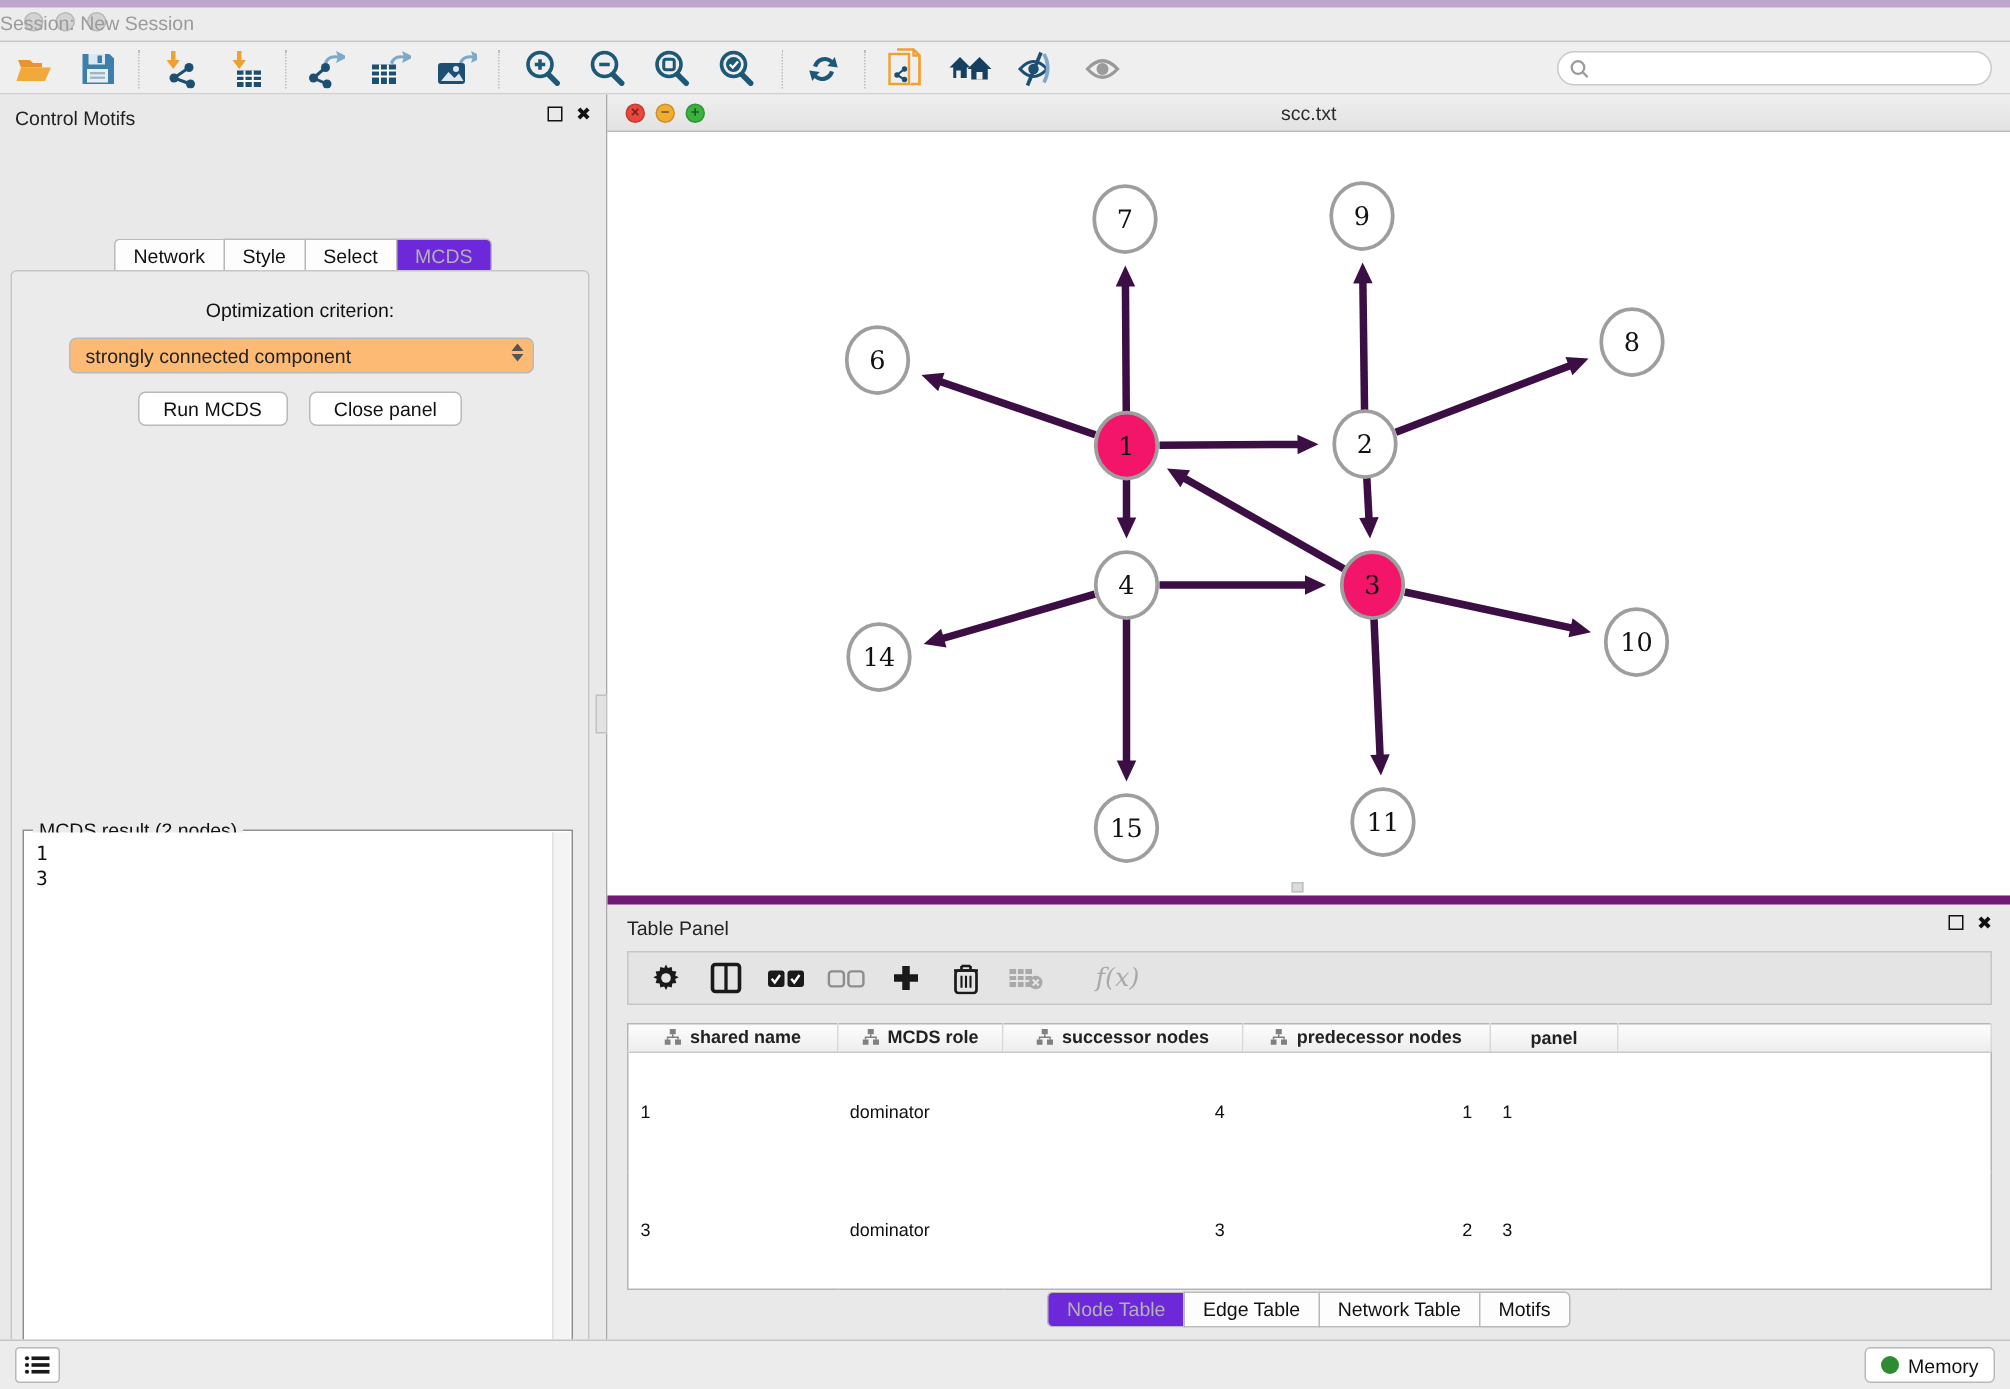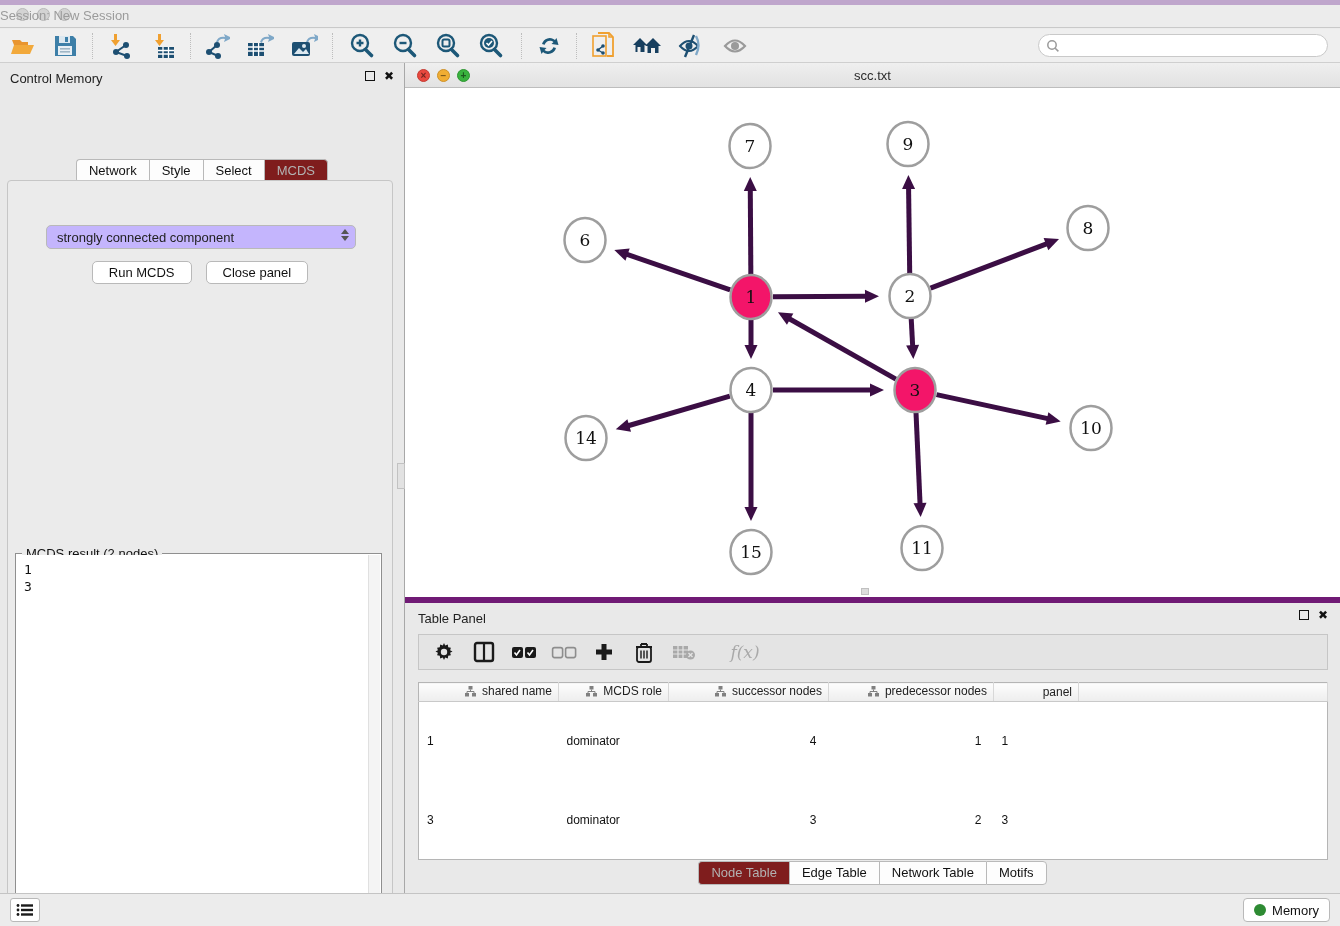--- a/index.html
+++ b/index.html
@@ -32,25 +32,25 @@
   .control-panel { position:absolute; left:0; top:63px; width:404px; height:830px; background:#E9E9E9; }
   .cp-header { position:absolute; left:10px; top:8px; font-size:13px; color:#222; }
   .panel-winbtns { position:absolute; right:10px; top:7px; display:flex; gap:9px; align-items:center; }
   .wb { font-size:12px; color:#111; cursor:pointer; line-height:1; }
   .wb.float { width:10px; height:10px; border:1.5px solid #111; display:inline-block; }
   .tabs-row { position:absolute; left:0; top:96px; width:100%; display:flex; justify-content:center; }
   .tab { font-size:13px; padding:3px 12px 4px; background:#FDFDFD; border:1px solid #B9B9B9;
     border-right:none; cursor:pointer; color:#111; }
   .tab:first-child { border-radius:4px 0 0 4px; }
   .tab:last-child { border-right:1px solid #B9B9B9; border-radius:0 4px 4px 0; }
-  .tab.selected { background:#7f1d1d; color:#B2B2B2; }
+  .tab.selected { background:#6d28d9; color:#B2B2B2; }
   .cp-body { position:absolute; left:7px; top:117px; width:386px; height:760px;
     background:#EBEBEB; border:1px solid #C6C6C6; border-radius:4px; }
   .opt-label { margin-top:18px; text-align:center; font-size:13px; color:#111; }
-  .dropdown { position:absolute; left:38px; top:44px; width:310px; height:24px; background:#c4b5fd;
+  .dropdown { position:absolute; left:38px; top:44px; width:310px; height:24px; background:#fdba74;
     border:1px solid #B9B9B9; border-radius:5px; font-size:13px; display:flex; align-items:center;
     padding-left:10px; cursor:pointer; }
   .dd-stepper { position:absolute; right:6px; top:3px; display:flex; flex-direction:column; gap:2px; }
   .dd-stepper i { width:0; height:0; border-left:4px solid transparent; border-right:4px solid transparent; }
   .dd-up { border-bottom:5px solid #555; }
   .dd-down { border-top:5px solid #555; }
   .btn-row { position:absolute; left:0; top:80px; width:100%; display:flex; justify-content:center; gap:14px; }
   .push-btn { font-size:13px; background:#FFFFFF; border:1px solid #B9B9B9; border-radius:5px;
     padding:3px 16px; cursor:pointer; color:#111; font-family:"Liberation Sans",sans-serif; }
   .result-box { position:absolute; left:7px; top:372px; width:367px; height:372px;
@@ -85,21 +85,21 @@
     background:#E9E9E9; border-top:6px solid #701a75; }
   .tp-header { position:absolute; left:13px; top:8px; font-size:13px; color:#222; }
   .tp-toolbar { position:absolute; left:13px; top:31px; width:910px; height:36px;
     background:#E4E4E4; border:1px solid #C6C6C6; display:flex; align-items:center; gap:14px; padding-left:12px; }
   .tpi { background:none; border:none; cursor:pointer; display:flex; align-items:center; justify-content:center;
     width:26px; height:26px; }
   .fx { font-family:"DejaVu Serif", serif; font-style:italic; font-size:17px; color:#A9A9A9;margin-left:42px; }
   .grid-table { position:absolute; left:13px; top:79px; width:910px; height:178px; background:#FFF;
     border:1px solid #B5B5B5; border-collapse:collapse; table-layout:fixed; font-size:12px; }
   .grid-table thead th { background:linear-gradient(#FDFDFD,#EDEDED); border-bottom:1px solid #C9C9C9;
-    border-right:1px solid #D8D8D8; font-weight:normal; height:19px; padding:0 6px; text-align:right;
+    border-right:1px solid #D8D8D8; font-weight:bold; height:19px; padding:0 6px; text-align:center;
     white-space:nowrap; overflow:hidden; }
   .grid-table thead th .hdr { display:inline-flex; align-items:center; gap:6px; }
   .grid-table td { height:16px; padding:0 12px 0 8px; white-space:nowrap; vertical-align:middle; color:#111; }
   .col-num { text-align:right; }
   .tp-tabs { position:absolute; left:0; bottom:8px; width:100%; display:flex; justify-content:center; }
 
   
   .status-bar { position:absolute; left:0; top:893px; width:1340px; height:33px;
     background:#ECECEC; border-top:1px solid #C4C4C4; }
   .list-btn { position:absolute; left:10px; top:4px; width:30px; height:24px; background:#FFF;
@@ -259,32 +259,33 @@
   <div class="searchbox">
     <svg width="14" height="14" viewBox="0 0 14 14">
         <circle cx="6" cy="6" r="4.2" fill="none" stroke="#9A9A9A" stroke-width="1.5"></circle>
         <path d="M9.2 9.2 l3.2 3.2" stroke="#9A9A9A" stroke-width="1.5"></path>
       </svg>
     <input type="text" placeholder="" style="">
   </div>
 </div>
 
 <div class="control-panel">
-  <div class="cp-header">Control Memory</div>
+  <div class="cp-header">Control Motifs</div>
   <div class="panel-winbtns">
     <span class="wb float"></span>
     <span class="wb">✖</span>
   </div>
   <div class="tabs-row">
     <div class="tab">Network</div>
     <div class="tab">Style</div>
     <div class="tab">Select</div>
     <div class="tab selected">MCDS</div>
   </div>
   <div class="cp-body">
+    <div class="opt-label">Optimization criterion:</div>
     <div class="dropdown">
       <span>strongly connected component</span>
       <span class="dd-stepper">
           <i class="dd-up"></i>
           <i class="dd-down"></i>
         </span>
     </div>
     <div class="btn-row">
       <button class="push-btn">Run MCDS</button>
       <button class="push-btn">Close panel</button>

